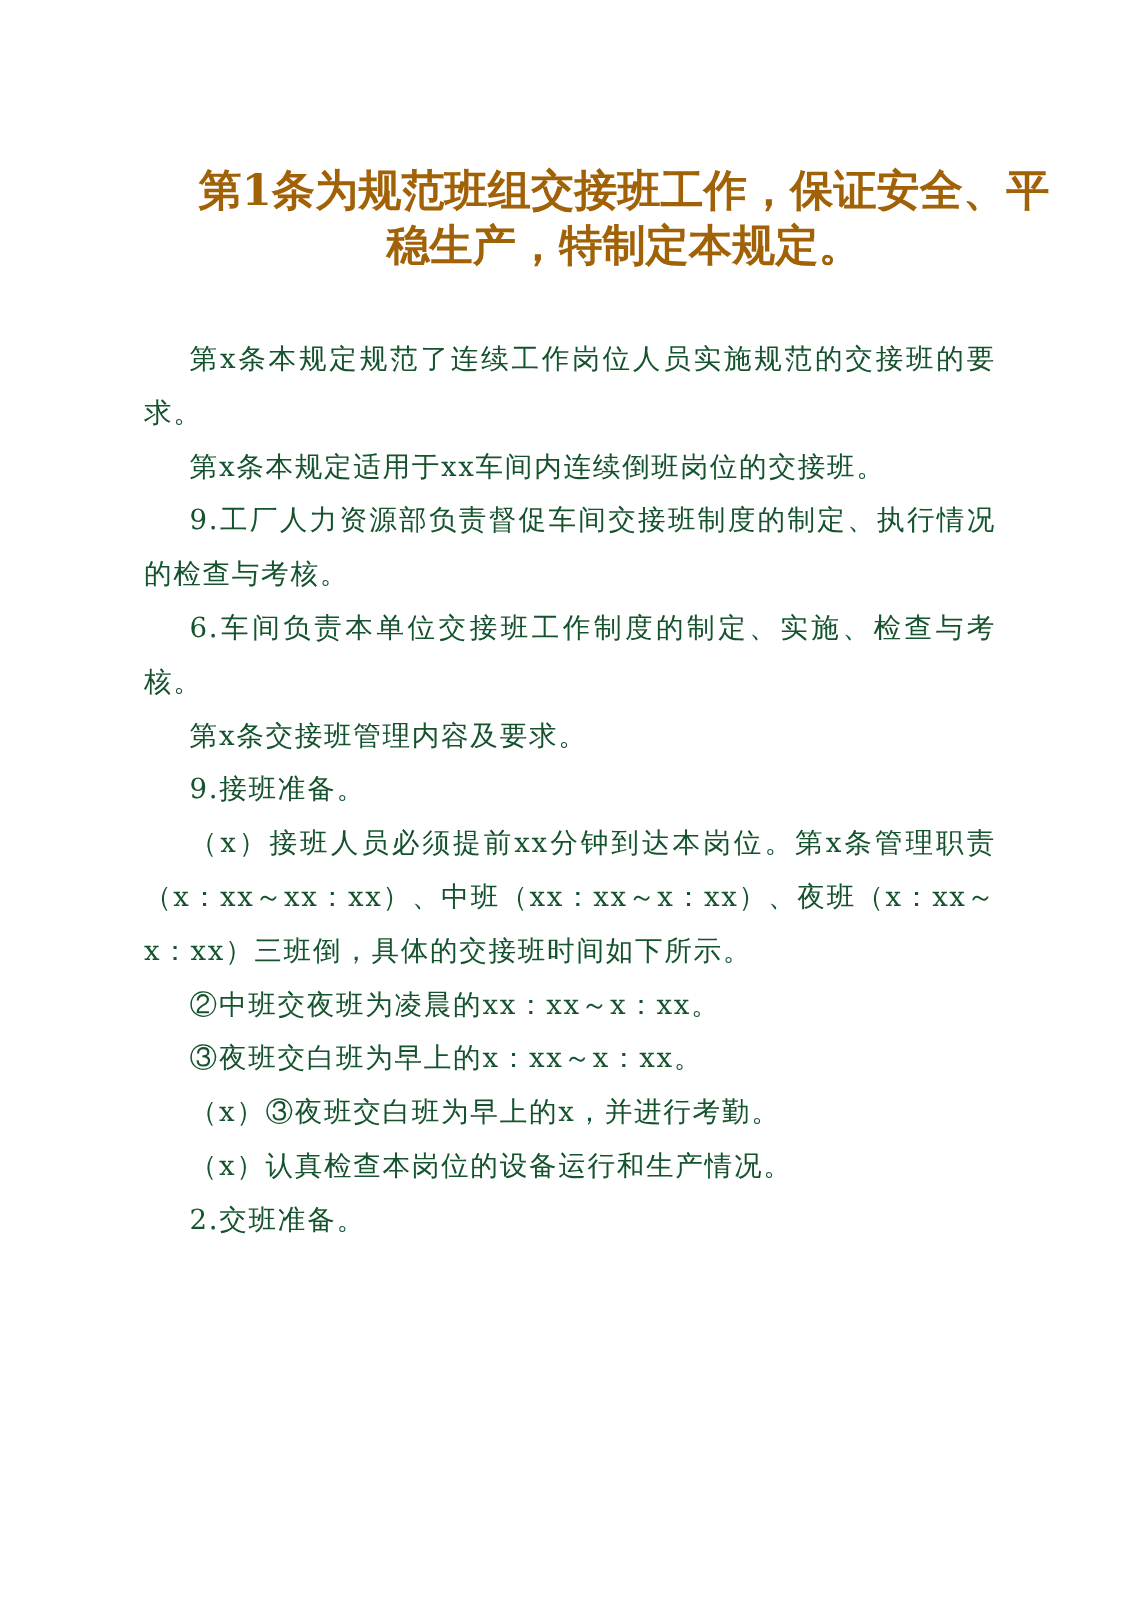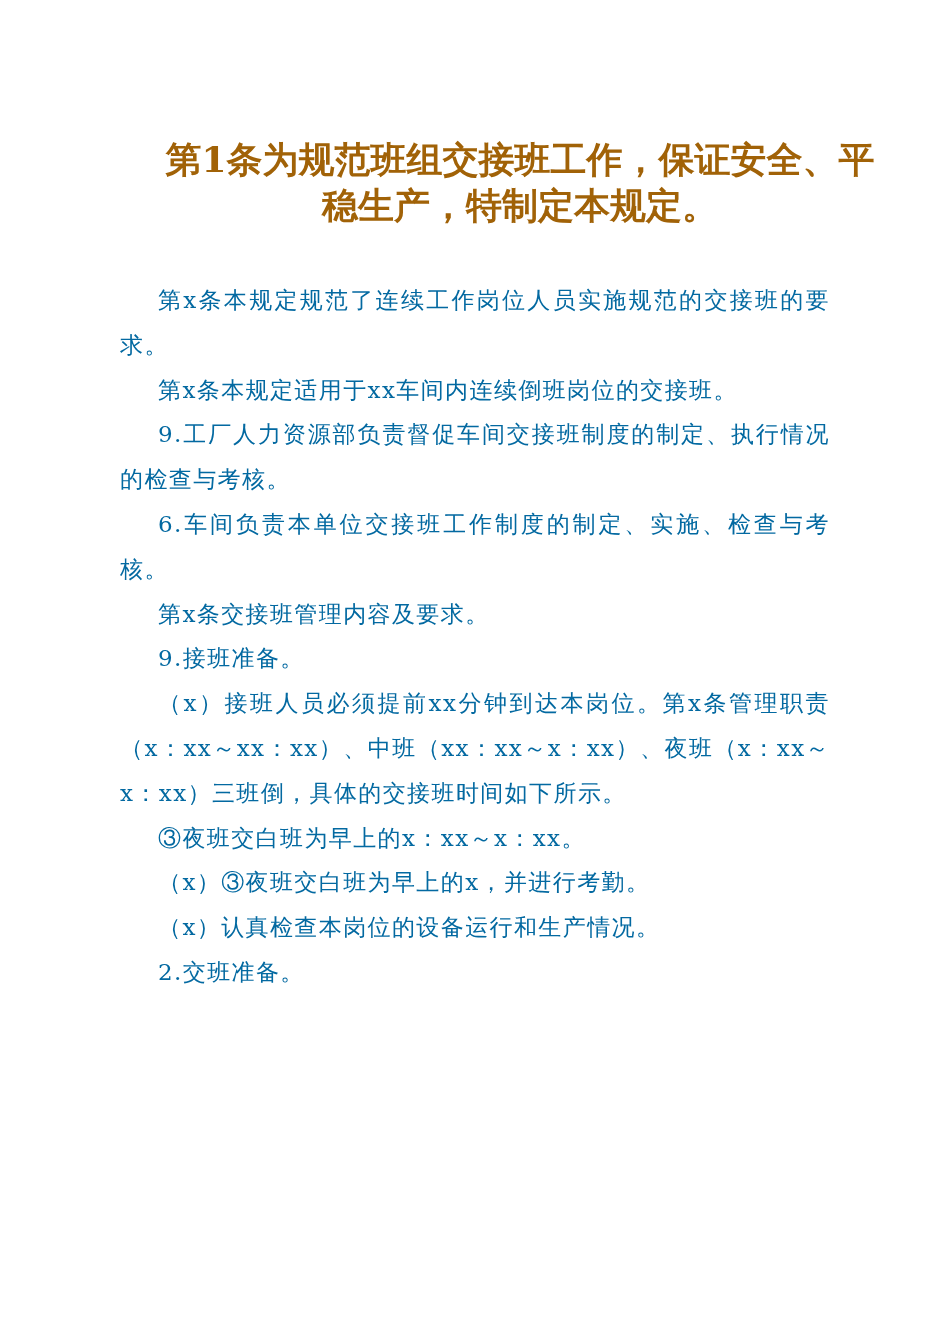--- a/index.html
+++ b/index.html
@@ -7,38 +7,39 @@
     .page { position: absolute; left: 0; top: 0; width: 950px; height: 1344px; background: #fff; color: #111; }
     .title {
       position: absolute; left: 118px; top: 136px; width: 714px;
       font-family: "DejaVu Serif", "Liberation Serif", serif;
       font-weight: bold; font-size: 36px; line-height: 46px;
       text-align: center; letter-spacing: 0px; color: #a16207; margin-left: 45px;
     }
     .body-text {
       position: absolute; left: 120px; top: 278px; width: 710px;
       font-family: "DejaVu Serif", "Liberation Serif", serif;
-      font-size: 23px; line-height: 44.8px; color: #0369a1;
+      font-size: 23px; line-height: 44.8px; color: #14532d;
       letter-spacing: 1.4px;
     }
     .p { margin: 0; text-indent: 38px; text-align: justify; }
     .p.paren { text-indent: 38px; }
   </style>
 </head>
 <body>
 
 <div class="page">
   <div class="title">第1条为规范班组交接班工作，保证安全、平稳生产，特制定本规定。</div>
 
   <div class="body-text">
     <p class="p">第x条本规定规范了连续工作岗位人员实施规范的交接班的要求。</p>
     <p class="p">第x条本规定适用于xx车间内连续倒班岗位的交接班。</p>
     <p class="p">9.工厂人力资源部负责督促车间交接班制度的制定、执行情况的检查与考核。</p>
     <p class="p">6.车间负责本单位交接班工作制度的制定、实施、检查与考核。</p>
     <p class="p">第x条交接班管理内容及要求。</p>
     <p class="p">9.接班准备。</p>
     <p class="p paren">（x）接班人员必须提前xx分钟到达本岗位。第x条管理职责（x：xx～xx：xx）、中班（xx：xx～x：xx）、夜班（x：xx～x：xx）三班倒，具体的交接班时间如下所示。</p>
+    <p class="p">②中班交夜班为凌晨的xx：xx～x：xx。</p>
     <p class="p">③夜班交白班为早上的x：xx～x：xx。</p>
     <p class="p paren">（x）③夜班交白班为早上的x，并进行考勤。</p>
     <p class="p paren">（x）认真检查本岗位的设备运行和生产情况。</p>
     <p class="p">2.交班准备。</p>
   </div>
 </div>
 
 </body></html>

